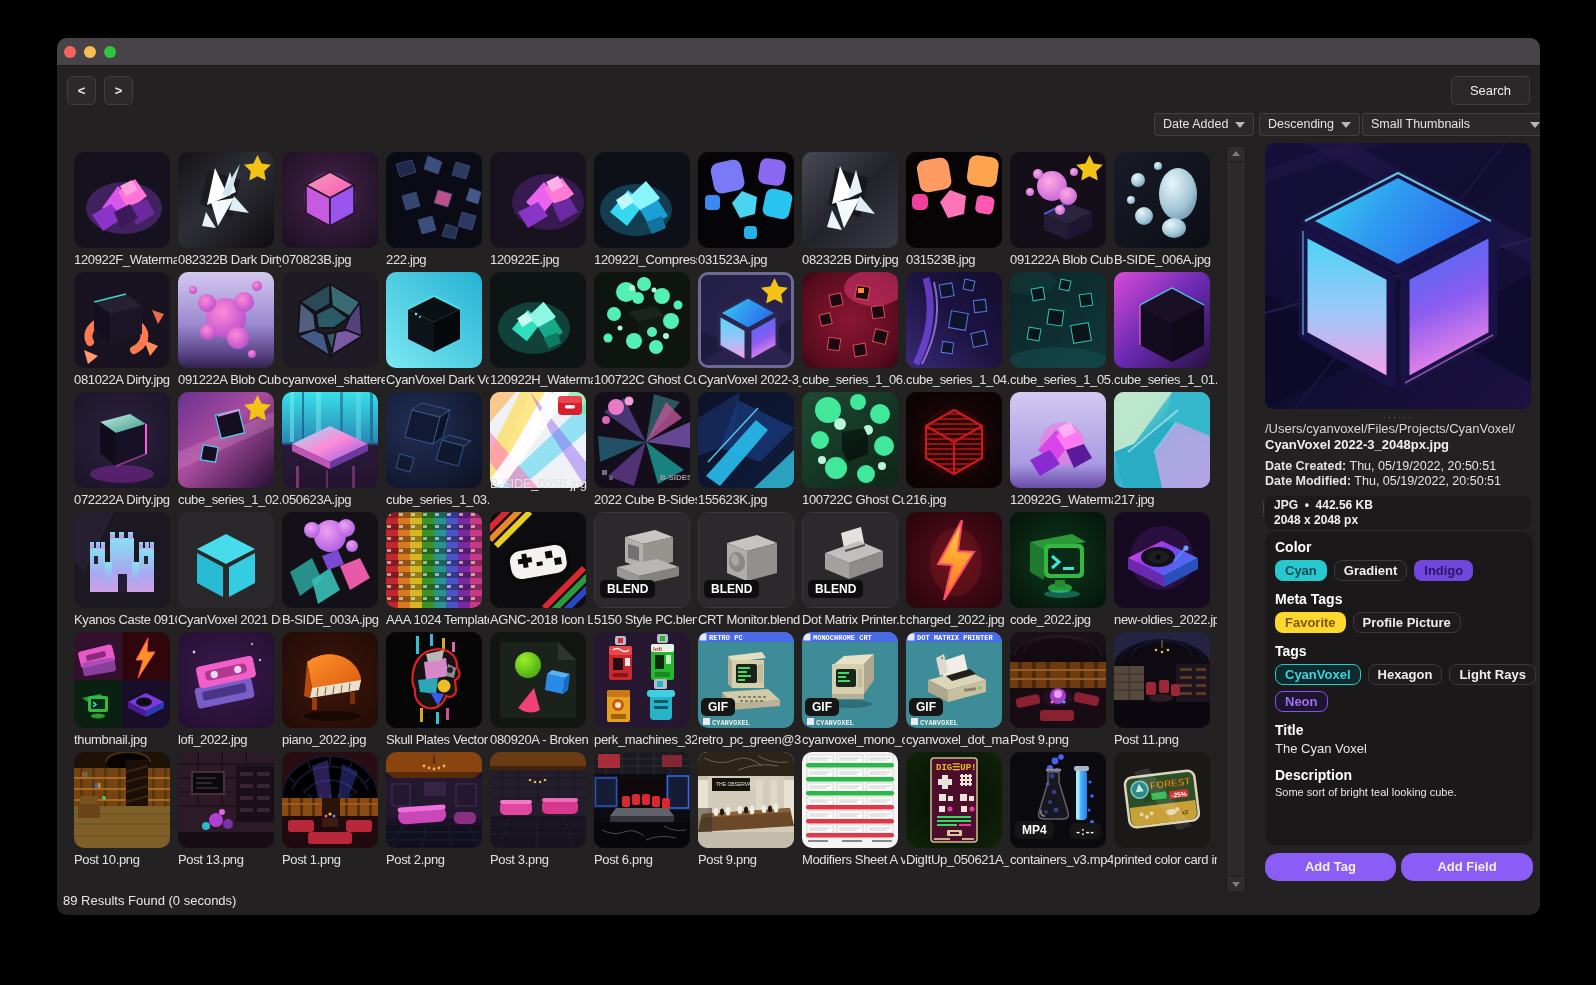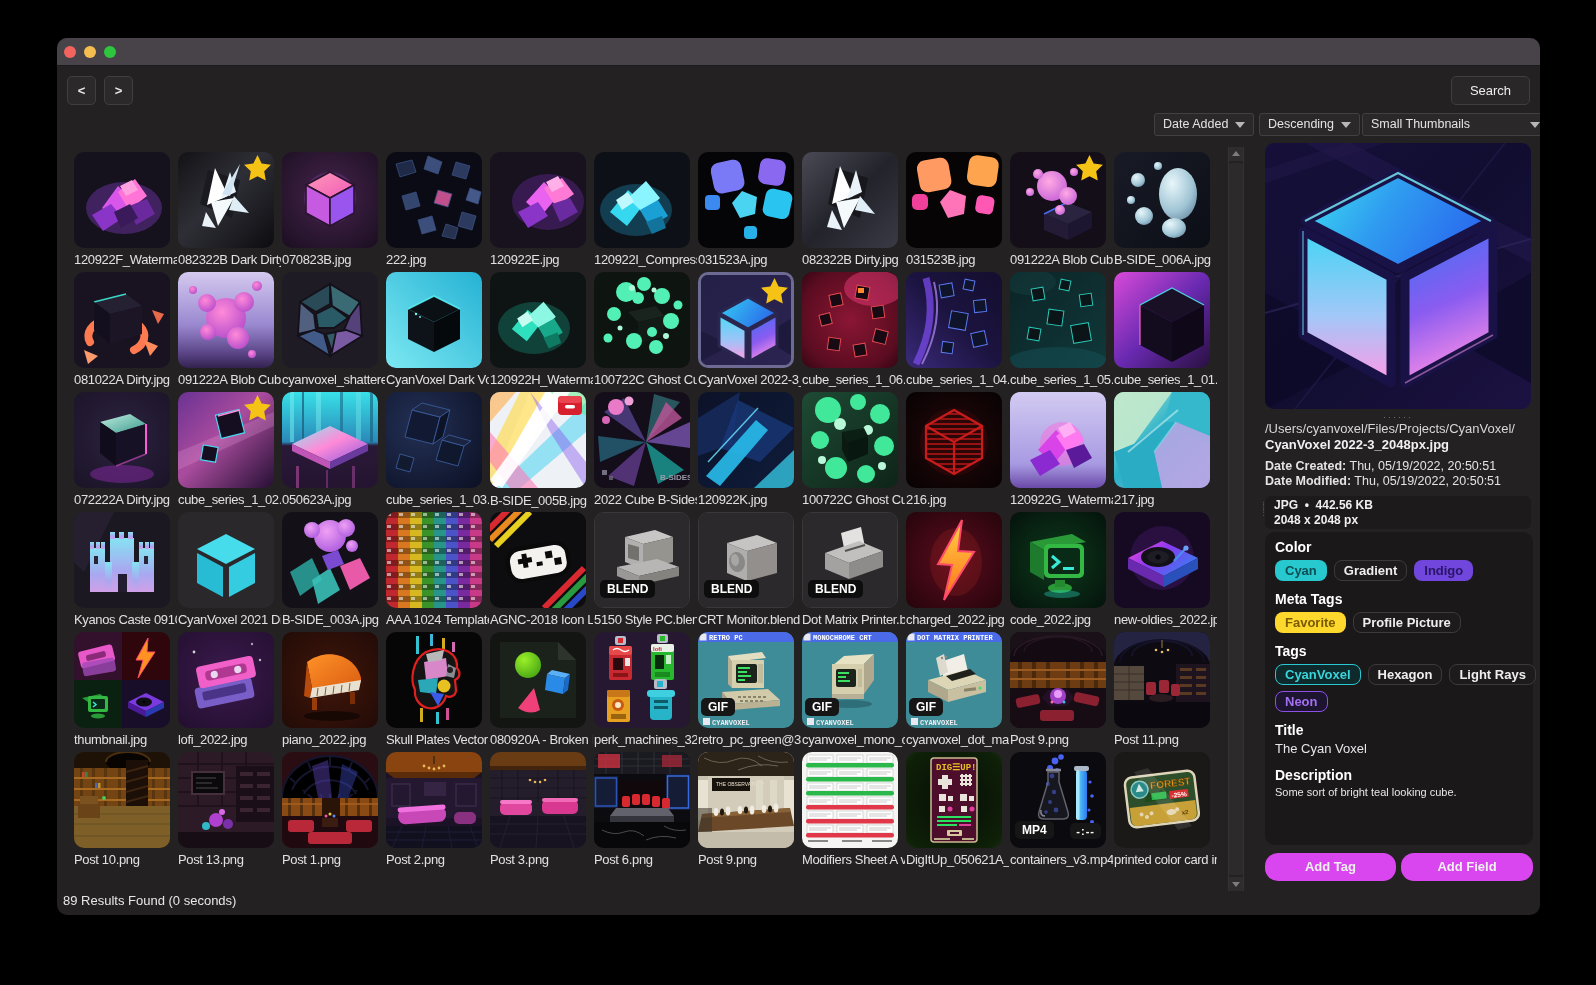--- a/index.html
+++ b/index.html
@@ -14,21 +14,21 @@
 .t{position:absolute;width:96px;height:96px;border-radius:10px;overflow:hidden}
 .t svg.bg{position:absolute;left:0;top:0;display:block}
 .lb{position:absolute;width:103px;height:17px;color:#e2e0e1;font-size:13px;letter-spacing:-.35px;line-height:17px;white-space:nowrap;overflow:hidden}
 .star{position:absolute;right:1px;top:1px;width:31px;height:31px}
 .blab{position:absolute;left:5px;bottom:9px;background:#0d0d0d;color:#fff;font-weight:bold;font-size:12px;padding:2px 7px;border-radius:5px}
 .glab{position:absolute;left:3px;bottom:12px;background:#161616;color:#fff;font-weight:bold;font-size:12px;padding:2px 7px;border-radius:5px}
 .rb{position:absolute;right:4px;top:4px;width:24px;height:19px}
 .ph{font-weight:bold;color:#fff;font-size:14px}
 .pill{display:inline-block;height:21px;line-height:19px;border-radius:8px;font-size:13px;font-weight:bold;padding:0 9px;margin-right:7px;border:1.5px solid transparent;vertical-align:top}
 .pd{background:#1d1b1c;border-color:#3d3a3b;color:#eee}
-.btn2{position:absolute;height:28px;background:#d946ef;border-radius:13px;color:#f0f0f0;font-size:13px;font-weight:bold;text-align:center;line-height:28px}
+.btn2{position:absolute;height:28px;background:#8b5cf6;border-radius:13px;color:#f0f0f0;font-size:13px;font-weight:bold;text-align:center;line-height:28px}
 .sb{position:absolute;background:#232122;border-left:1px solid #343233;border-right:1px solid #343233}
 </style></head><body>
 <div class="win">
     <div class="tbar"></div>
     <div class="tl" style="left:7px;background:#f4645f"></div>
     <div class="tl" style="left:27px;background:#f6be4f"></div>
     <div class="tl" style="left:47px;background:#2dc63e"></div>
     <div class="navb" style="left:10px;top:38px">&lt;</div>
     <div class="navb" style="left:47px;top:38px">&gt;</div>
     <div class="sbtn">Search</div>
@@ -577,21 +577,21 @@
  <polygon points="60,0 96,0 96,24" fill="#4af07a" opacity=".45"></polygon>
  <polygon points="0,0 26,0 0,30" fill="#ffab4a" opacity=".6"></polygon>
  <polygon points="12,96 80,0 64,0 0,88" fill="#fff" opacity=".9"></polygon>
       </svg>
       <svg class="rb" viewBox="0 0 24 19">
         <rect x="0" y="0" width="24" height="19" rx="4" fill="#d81f2e"></rect>
         <rect x="0" y="0" width="24" height="7" rx="3.5" fill="#ea4450"></rect>
         <rect x="7" y="9" width="10" height="3.5" rx="1.7" fill="#fff"></rect>
       </svg>
     </div>
-    <div class="lb" style="left:433px;top:454px">B-SIDE_005B.jpg</div>
+    <div class="lb" style="left:433px;top:437px">B-SIDE_005B.jpg</div>
     <div class="t" style="left:537px;top:354px;">
       <svg class="bg" width="96" height="96" viewBox="0 0 96 96">
         <rect width="96" height="96" fill="#140d1a"></rect>
  <g opacity=".95">
  <polygon points="52,50 10,20 30,6" fill="#4a3a7a"></polygon>
           <polygon points="52,50 60,2 86,10" fill="#2a5a62"></polygon>
  <polygon points="52,50 96,30 96,56" fill="#6a4a9a"></polygon>
           <polygon points="52,50 90,78 64,92" fill="#1a8a84"></polygon>
  <polygon points="52,50 40,94 14,84" fill="#55357a"></polygon>
           <polygon points="52,50 6,70 4,44" fill="#23556a"></polygon>
@@ -615,21 +615,21 @@
           </linearGradient>
         </defs>
  <rect width="96" height="96" fill="url(#c7)"></rect>
  <polygon points="0,26 42,0 34,52 0,64" fill="#15295a" opacity=".9"></polygon>
  <polygon points="40,8 96,36 62,70 22,56" fill="#1a3a7c" opacity=".75"></polygon>
  <polygon points="8,84 58,28 70,38 22,94" fill="#28bcec" opacity=".9"></polygon>
  <polygon points="96,58 96,96 56,96" fill="#3adcf8" opacity=".7"></polygon>
  <polyline points="10,70 60,16" stroke="#6ae8ff" stroke-width="1.5" fill="none" opacity=".8"></polyline>
       </svg>
     </div>
-    <div class="lb" style="left:641px;top:453px">120922K.jpg</div>
+    <div class="lb" style="left:641px;top:453px">155623K.jpg</div>
     <div class="t" style="left:745px;top:354px;">
       <svg class="bg" width="96" height="96" viewBox="0 0 96 96">
         <defs>
           <linearGradient id="c8" x1="0" y1="0" x2="1" y2="1">
             <stop offset="0" stop-color="#1e4a34"></stop>
             <stop offset="1" stop-color="#0e2418"></stop>
           </linearGradient>
         </defs>
  <rect width="96" height="96" fill="url(#c8)"></rect>
  <g fill="#42e89a">

